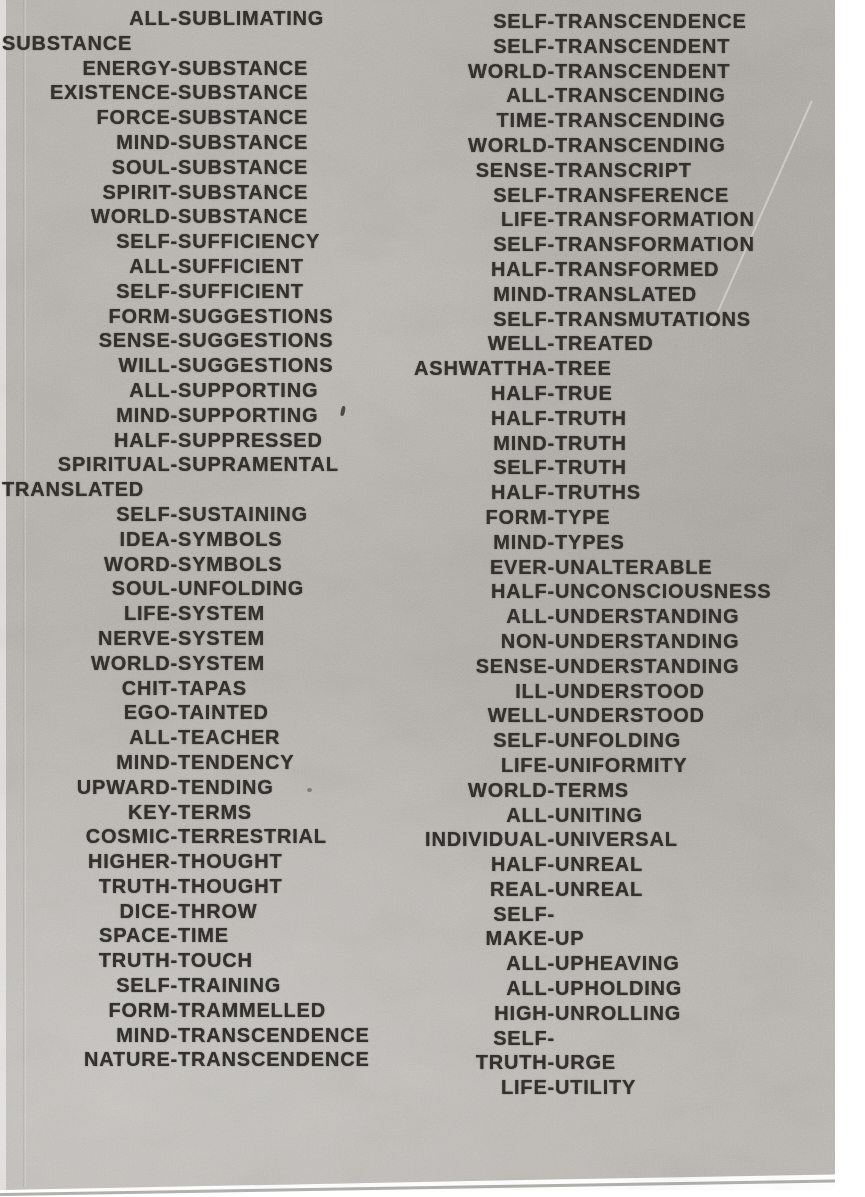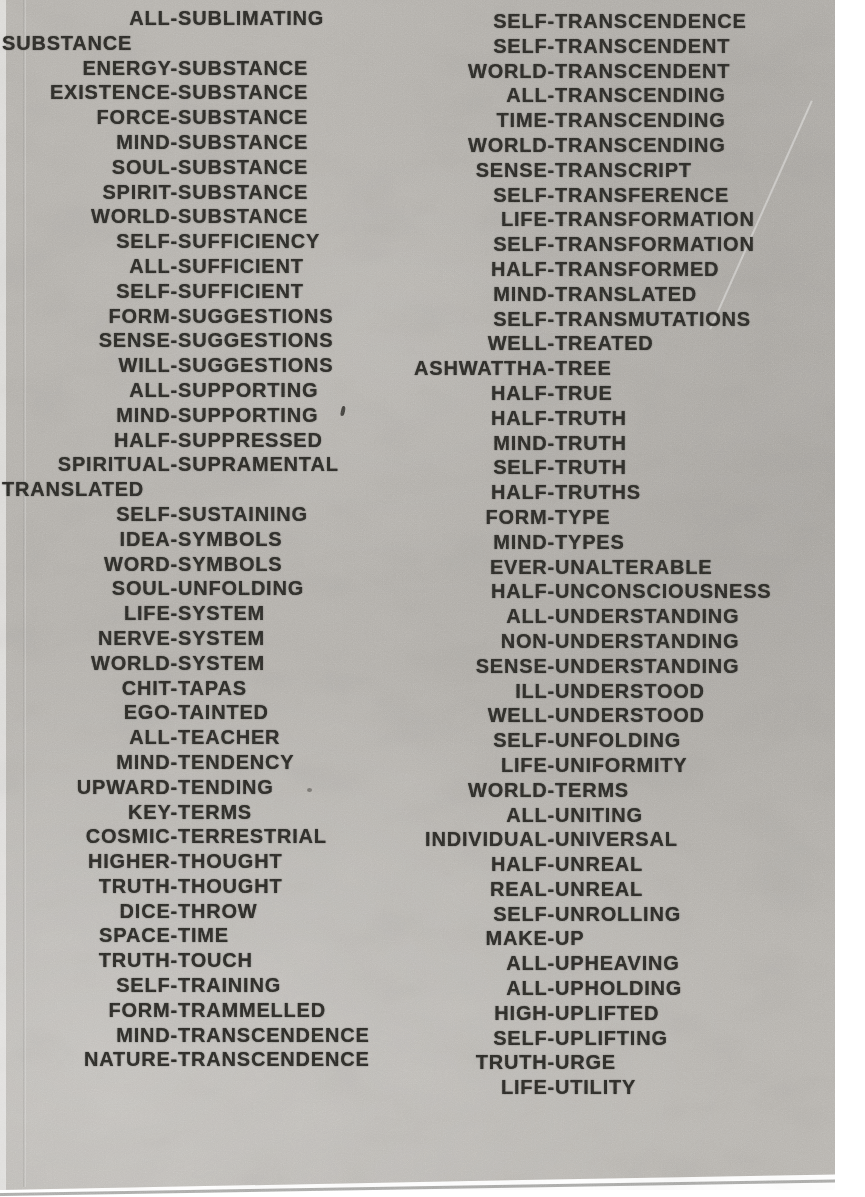--- a/index.html
+++ b/index.html
@@ -363,41 +363,39 @@
         <div class="row">
           <span class="p1">HALF-</span>
           <span class="p2">UNREAL</span>
         </div>
         <div class="row">
           <span class="p1">REAL-</span>
           <span class="p2">UNREAL</span>
         </div>
         <div class="row">
           <span class="p1">SELF-</span>
-          <span class="p2">UNROLLING</span>
         </div>
         <div class="row">
           <span class="p1">MAKE-</span>
           <span class="p2">UP</span>
         </div>
         <div class="row">
           <span class="p1">ALL-</span>
           <span class="p2">UPHEAVING</span>
         </div>
         <div class="row">
           <span class="p1">ALL-</span>
           <span class="p2">UPHOLDING</span>
         </div>
         <div class="row">
           <span class="p1">HIGH-</span>
-          <span class="p2">UPLIFTED</span>
-        </div>
-        <div class="row">
-          <span class="p1">SELF-</span>
-          <span class="p2">UPLIFTING</span>
+          <span class="p2">UNROLLING</span>
+        </div>
+        <div class="row">
+          <span class="p1">SELF-</span>
         </div>
         <div class="row">
           <span class="p1">TRUTH-</span>
           <span class="p2">URGE</span>
         </div>
         <div class="row">
           <span class="p1">LIFE-</span>
           <span class="p2">UTILITY</span>
         </div>
       </div>

